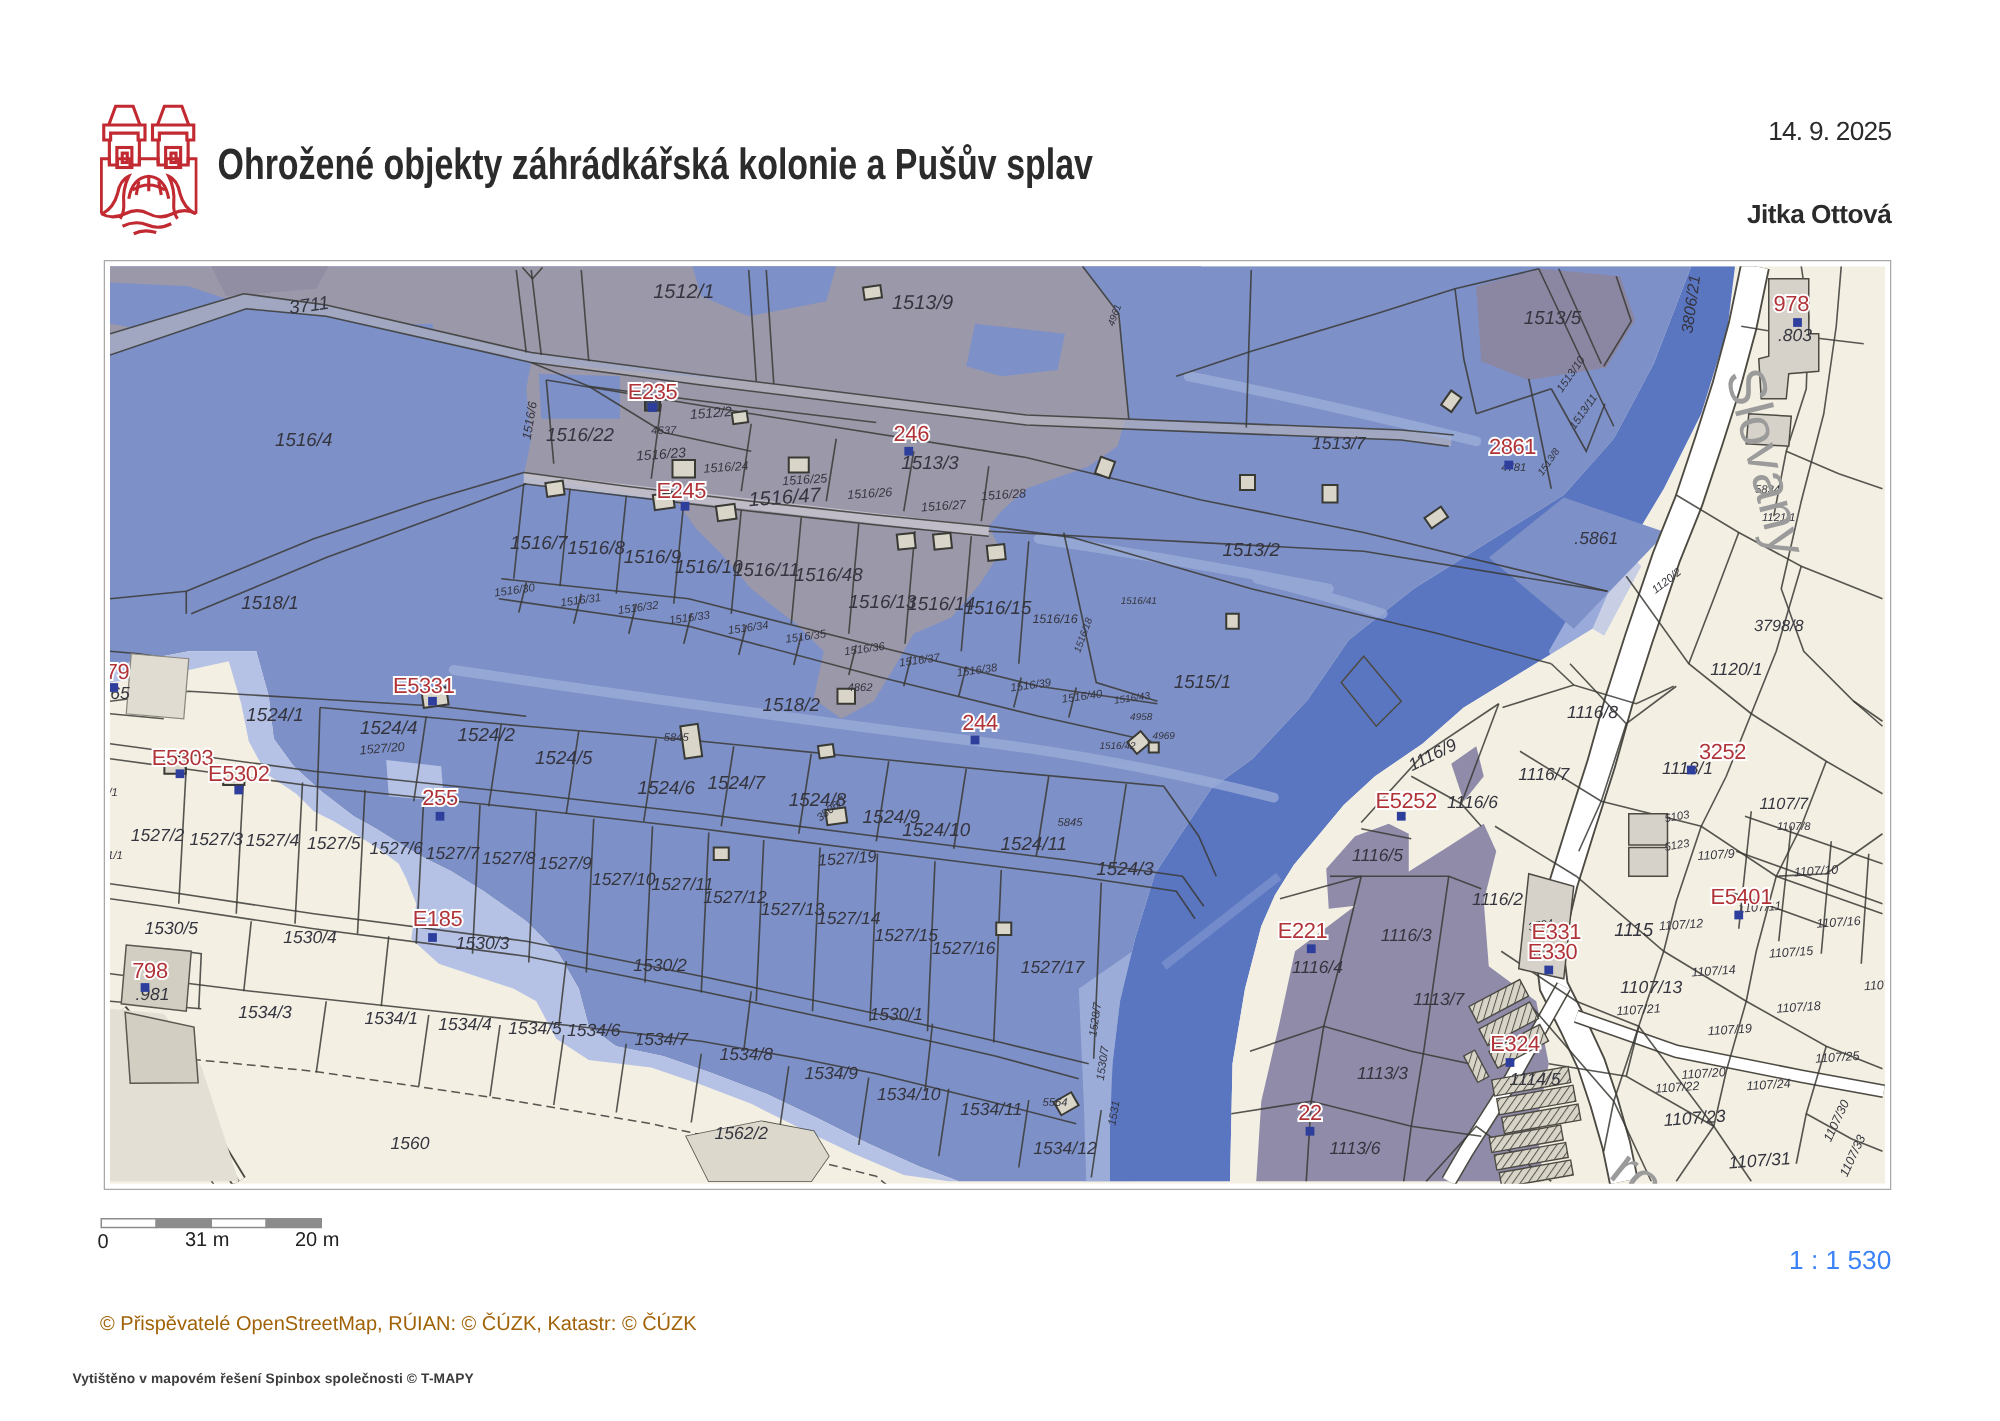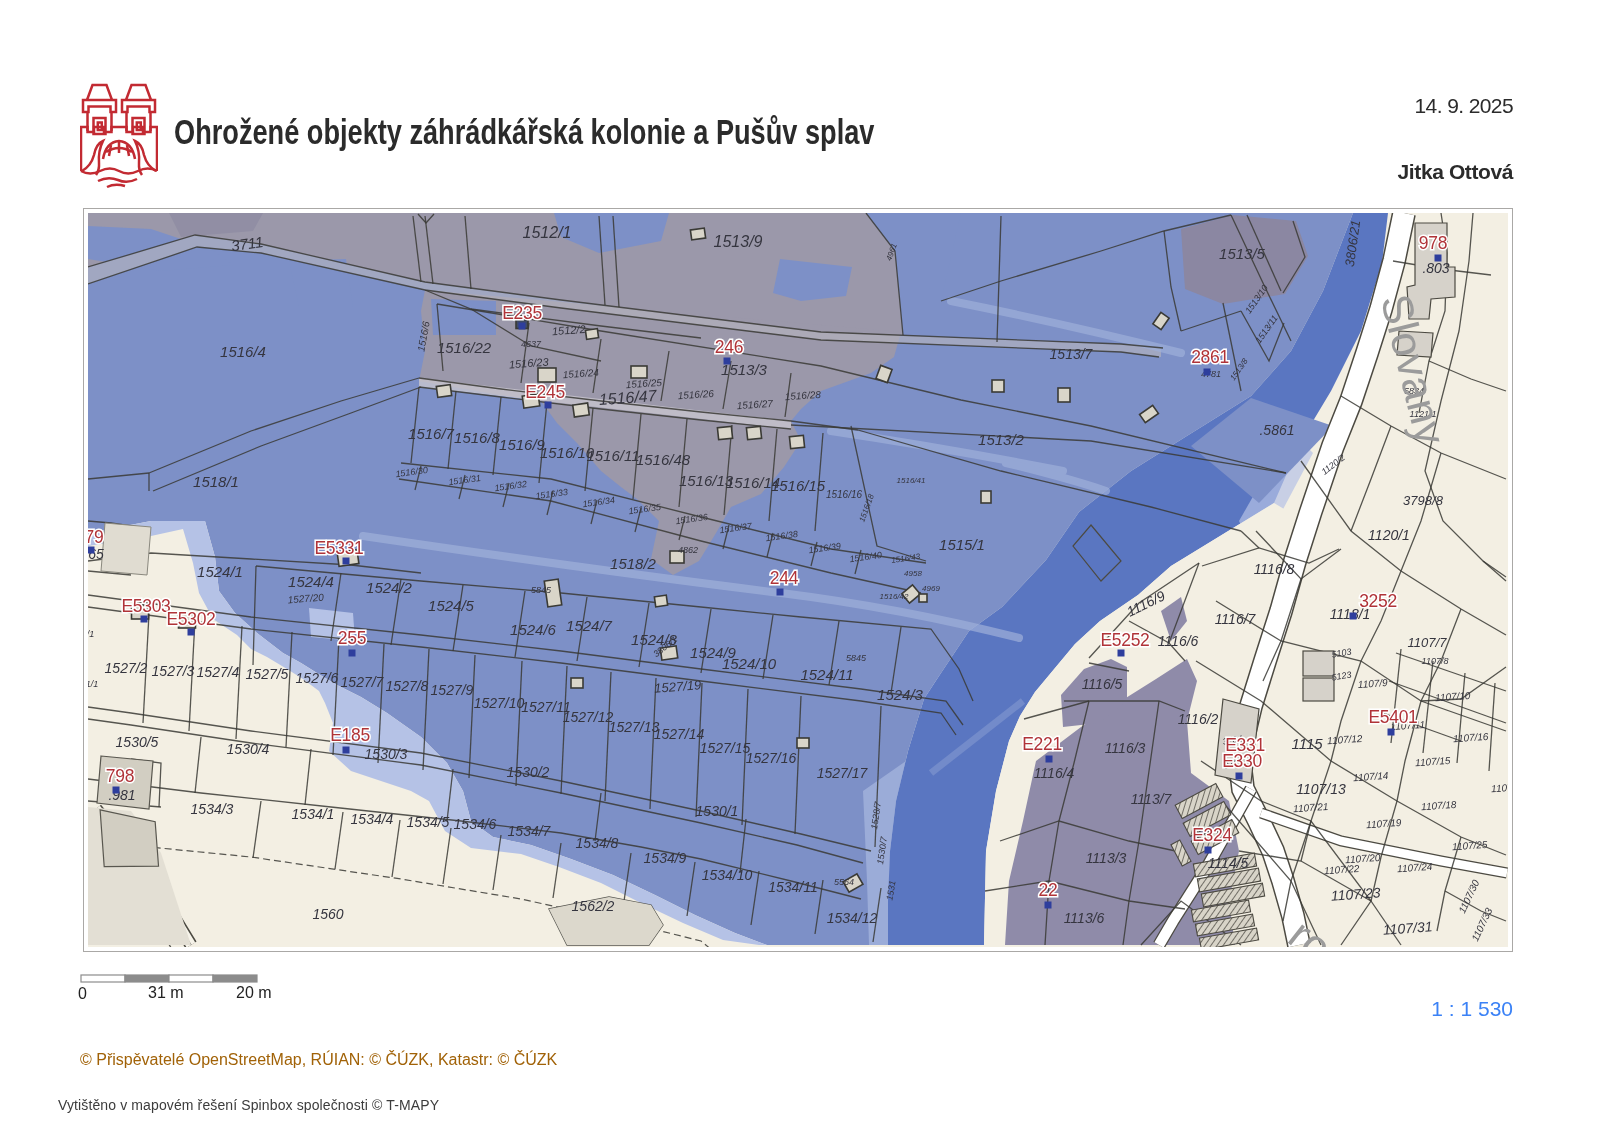--- a/index.html
+++ b/index.html
@@ -6,21 +6,21 @@
   body{width:1600px;height:1137px;background:#ffffff;position:relative;overflow:hidden;
        font-family:"Liberation Sans", sans-serif;}
   .abs{position:absolute;}
   #title{left:174px;top:112px;font-size:35px;font-weight:bold;color:#2b2b2b;transform:scaleX(0.776);transform-origin:0 0;white-space:nowrap;}
   #date{right:87px;top:94px;font-size:21px;color:#2b2b2b;letter-spacing:-0.6px;}
   #author{right:87px;top:160px;font-size:21px;color:#2b2b2b;letter-spacing:-0.4px;font-weight:bold;}
   #mapframe{left:83px;top:208px;width:1428px;height:742px;border:1px solid #aaa8a6;background:#ffffff;}
   #mapsvg{position:absolute;left:4px;top:4px;}
   #scaleno{right:87px;top:997px;font-size:21px;color:#3b82f6;}
   #copyr{left:80px;top:1031px;font-size:16px;color:#a16207;margin-top:20px;}
-  #printed{left:58px;top:1097px;font-size:14px;color:#3c3c3c;letter-spacing:0.12px;}
+  #printed{left:58px;top:1097px;font-size:11px;color:#3c3c3c;letter-spacing:0.12px;font-weight:bold;}
   .sl{font-size:16px;color:#222;}
 </style>
 </head>
 <body>
 
 <svg class="abs" style="left:80px;top:79px" width="78" height="112" viewBox="0 0 78 112">
  <g fill="none" stroke="#c22a32" stroke-width="2.5">
 
   <path d="M7 21 L12.5 6 L26.5 6 L32 21"></path>
 

